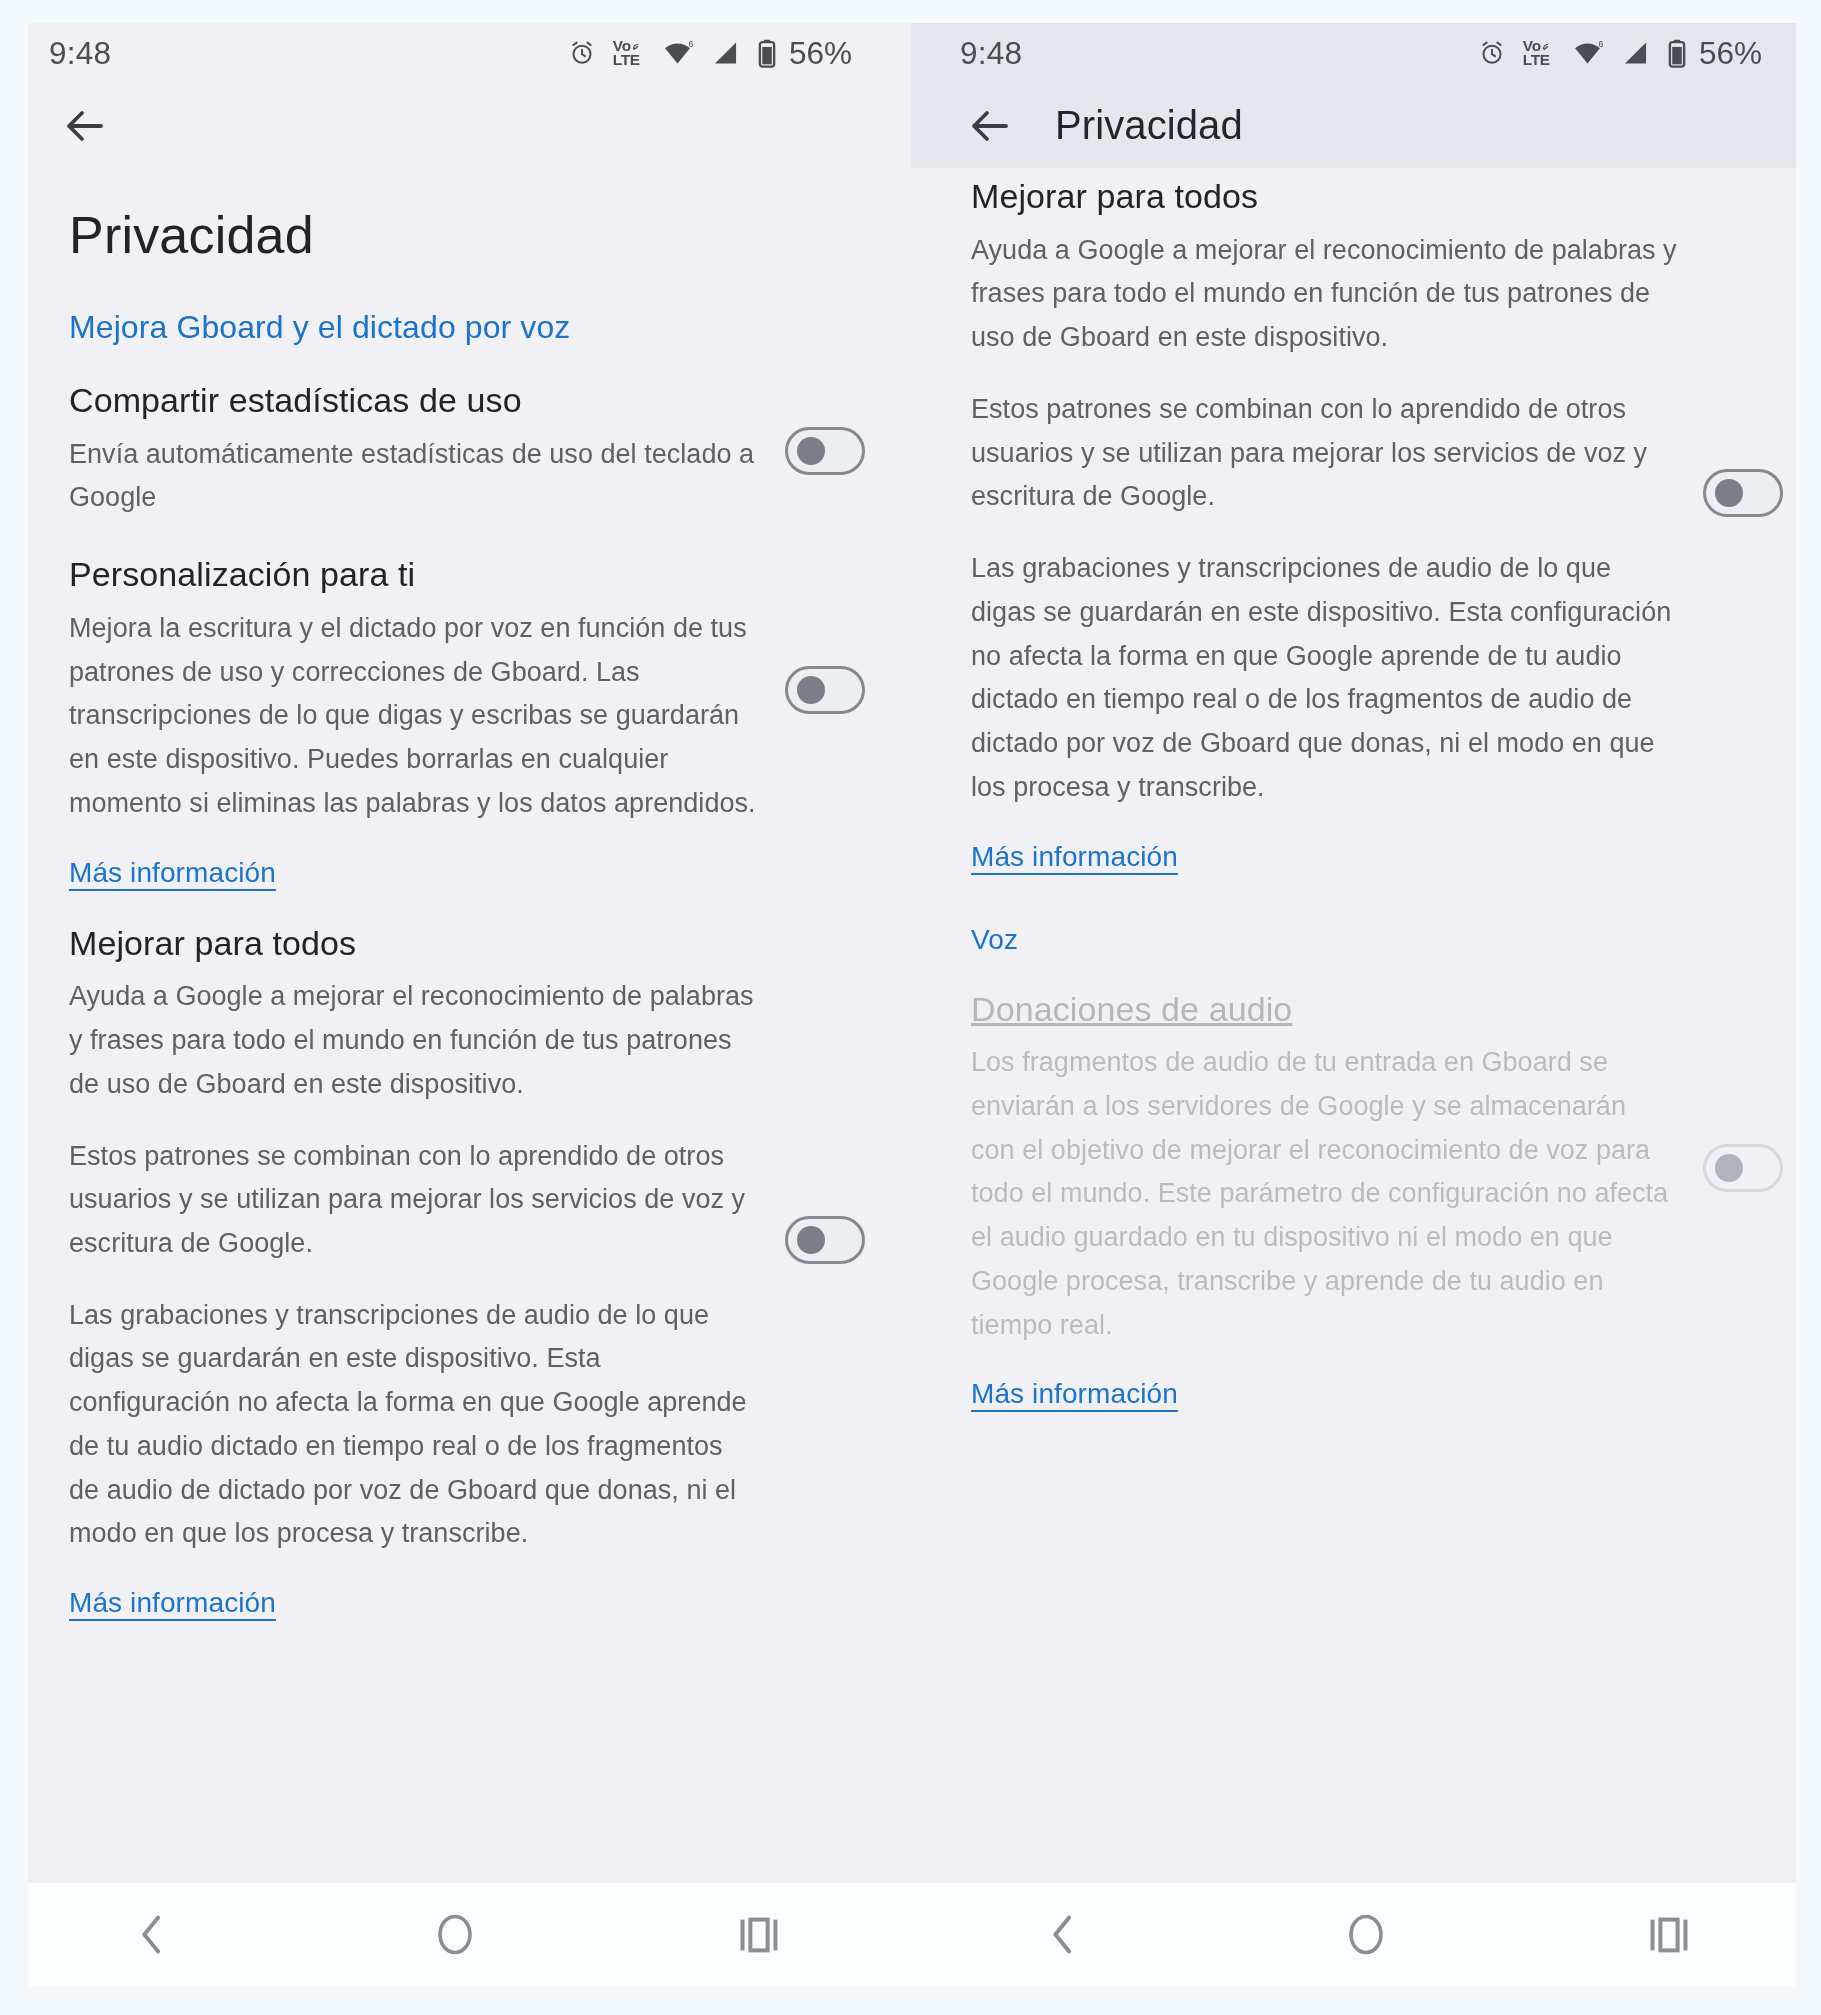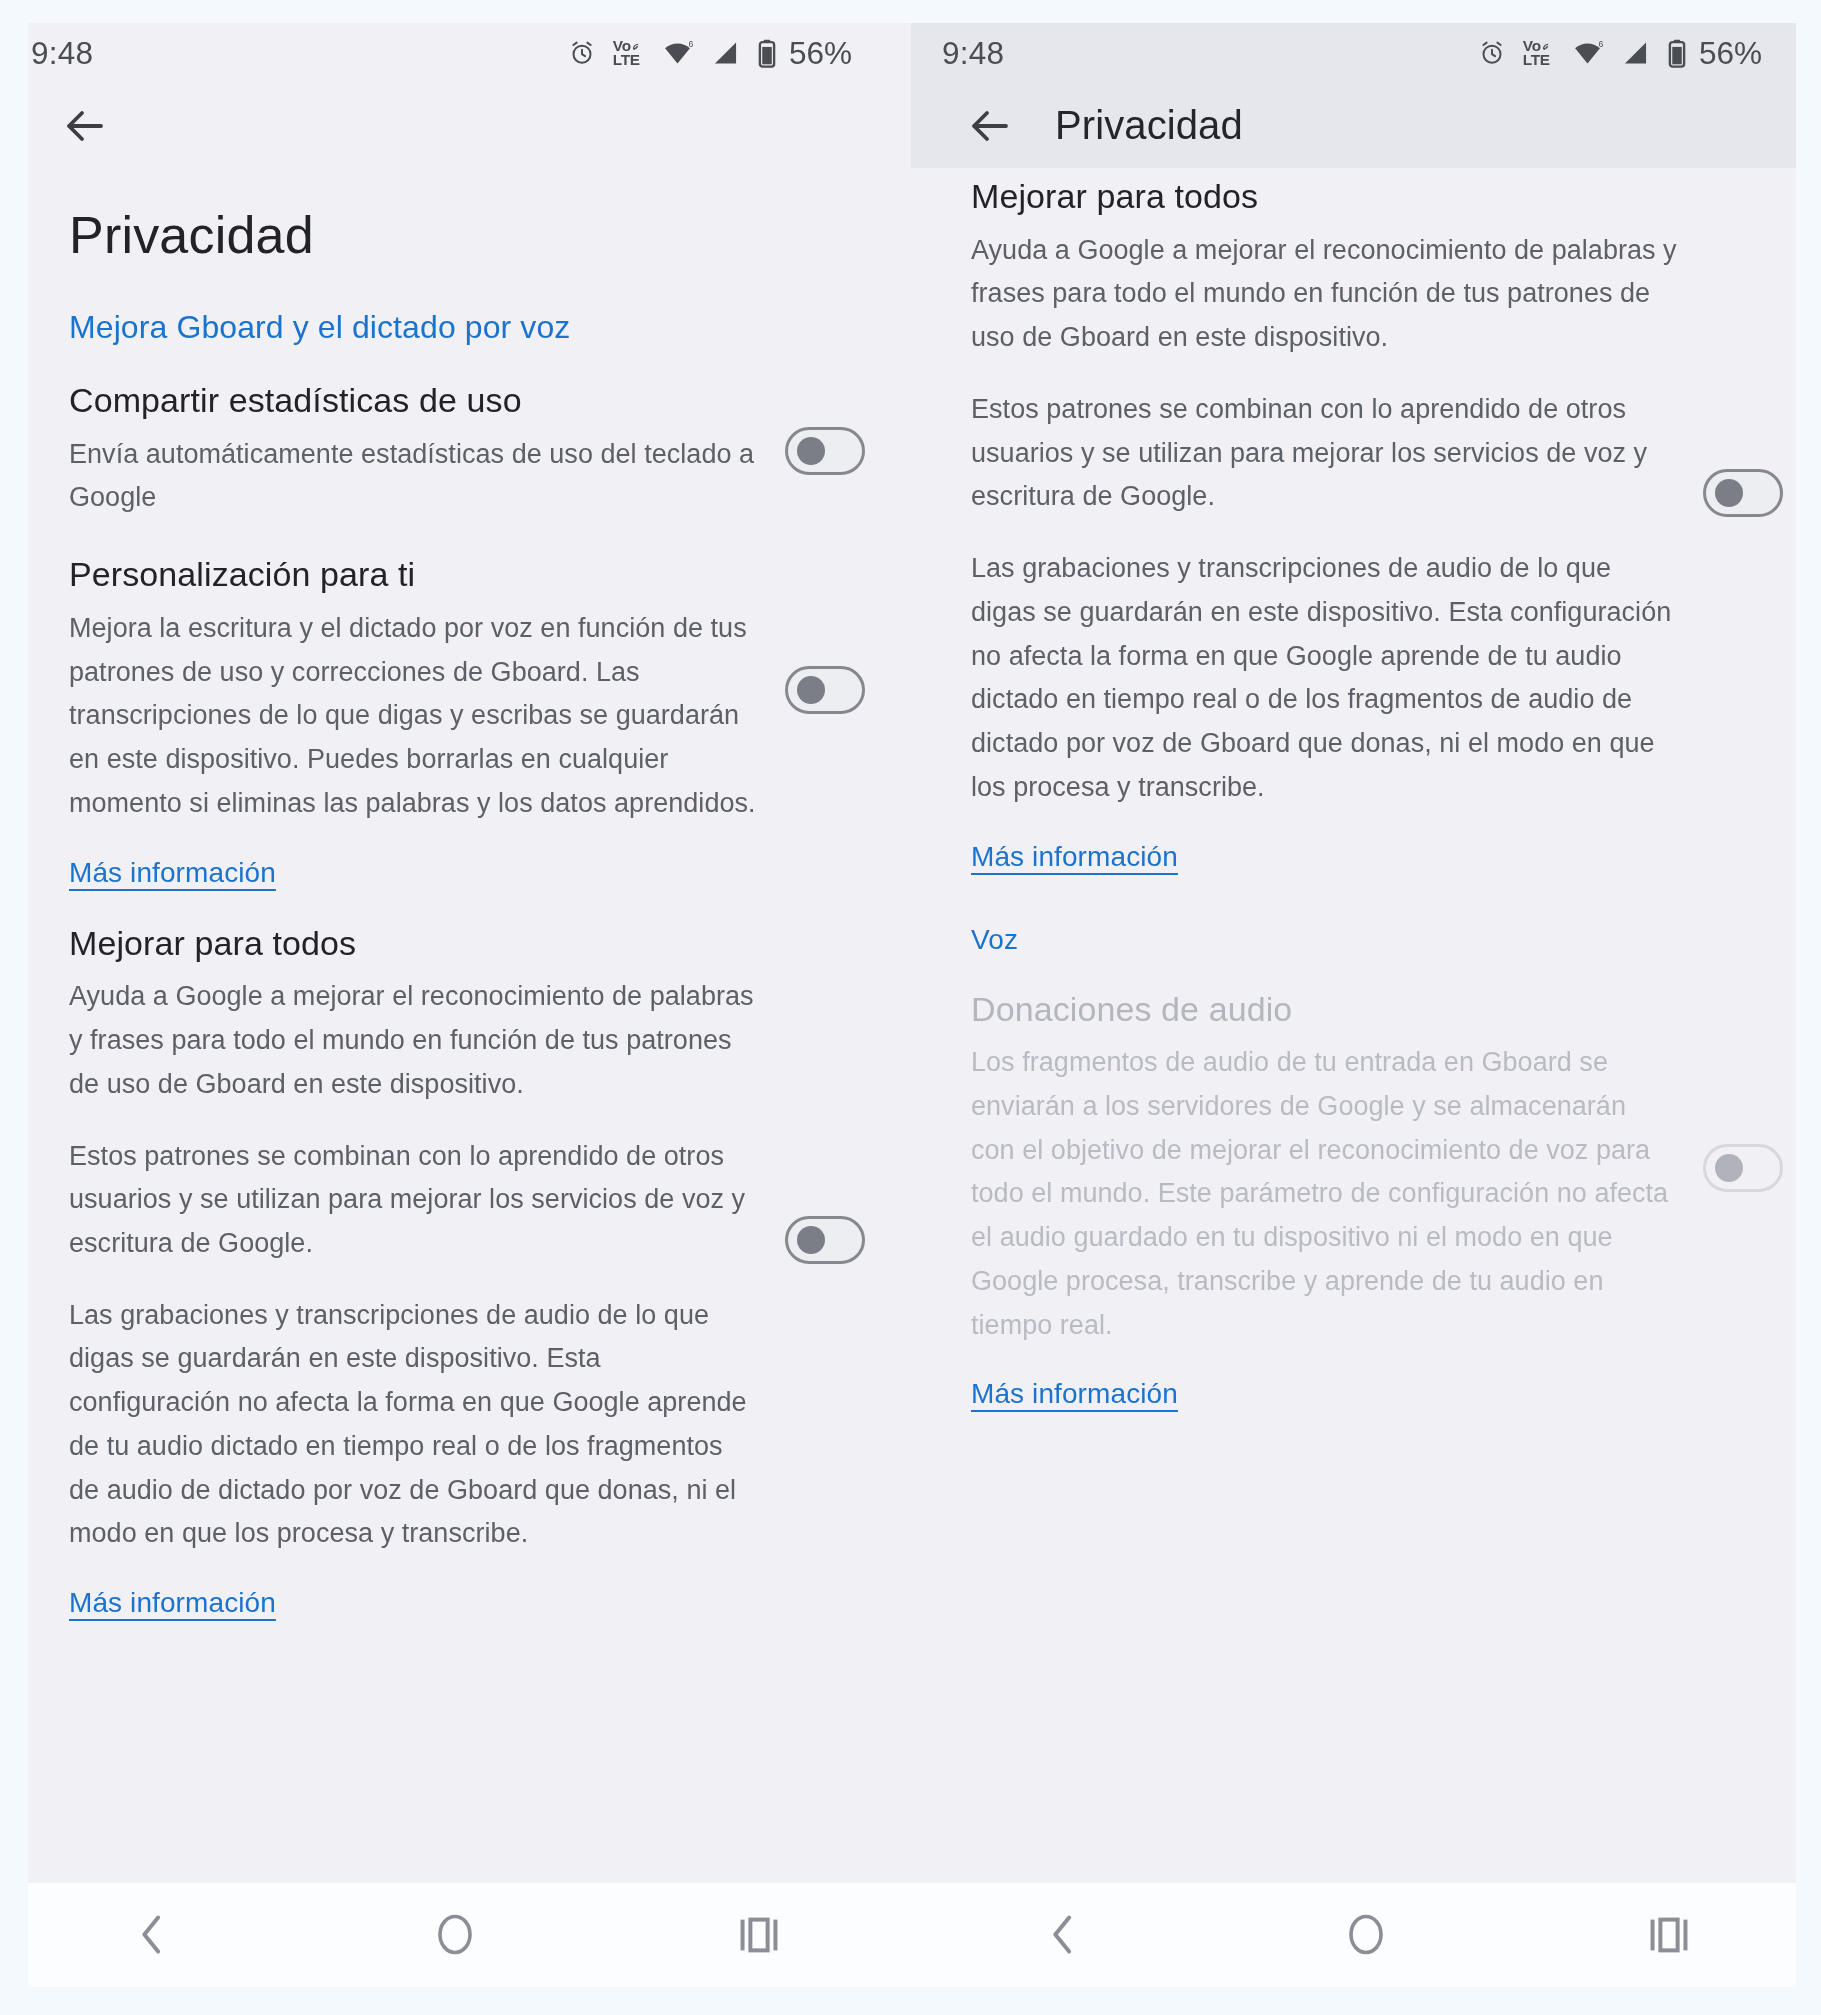--- a/index.html
+++ b/index.html
@@ -59,21 +59,21 @@
     position: absolute;
     top: 23px;
     left: 0; right: 0;
     height: 60px;
     display: flex;
     align-items: center;
     justify-content: space-between;
     z-index: 30;
     box-sizing: border-box;
   }
-  .sb-left  { padding-left: 31px; }
+  .sb-left  { padding-left: 49px; }
   .sb-right { padding-right: 59px; display: flex; align-items: center; gap: 17px; }
   .sb-time {
     font-size: 31.5px;
     color: #4a4d52;
     letter-spacing: 0.2px;
   }
   .sb-batt-text {
     font-size: 31.5px;
     color: #4a4d52;
     margin-left: -4.6px;
@@ -180,21 +180,21 @@
     align-items: center;
   }
 
   .item-title {
     font-size: 34px;
     color: #222328;
     line-height: 1.16;
     letter-spacing: 0.1px;
     margin: 0;
   }
-  .item-title.disabled { color: #b4b6bd; }
+  .item-title.disabled { color: #b4b6bd; text-decoration: underline; }
 
   .item-desc {
     font-size: 27px;
     color: #5d6066;
     line-height: 1.62;
     letter-spacing: 0.04px;
     margin: 12.3px 0 0 0;
     white-space: pre-line;
   }
   .item-desc.disabled { color: #b9bbc2; }

